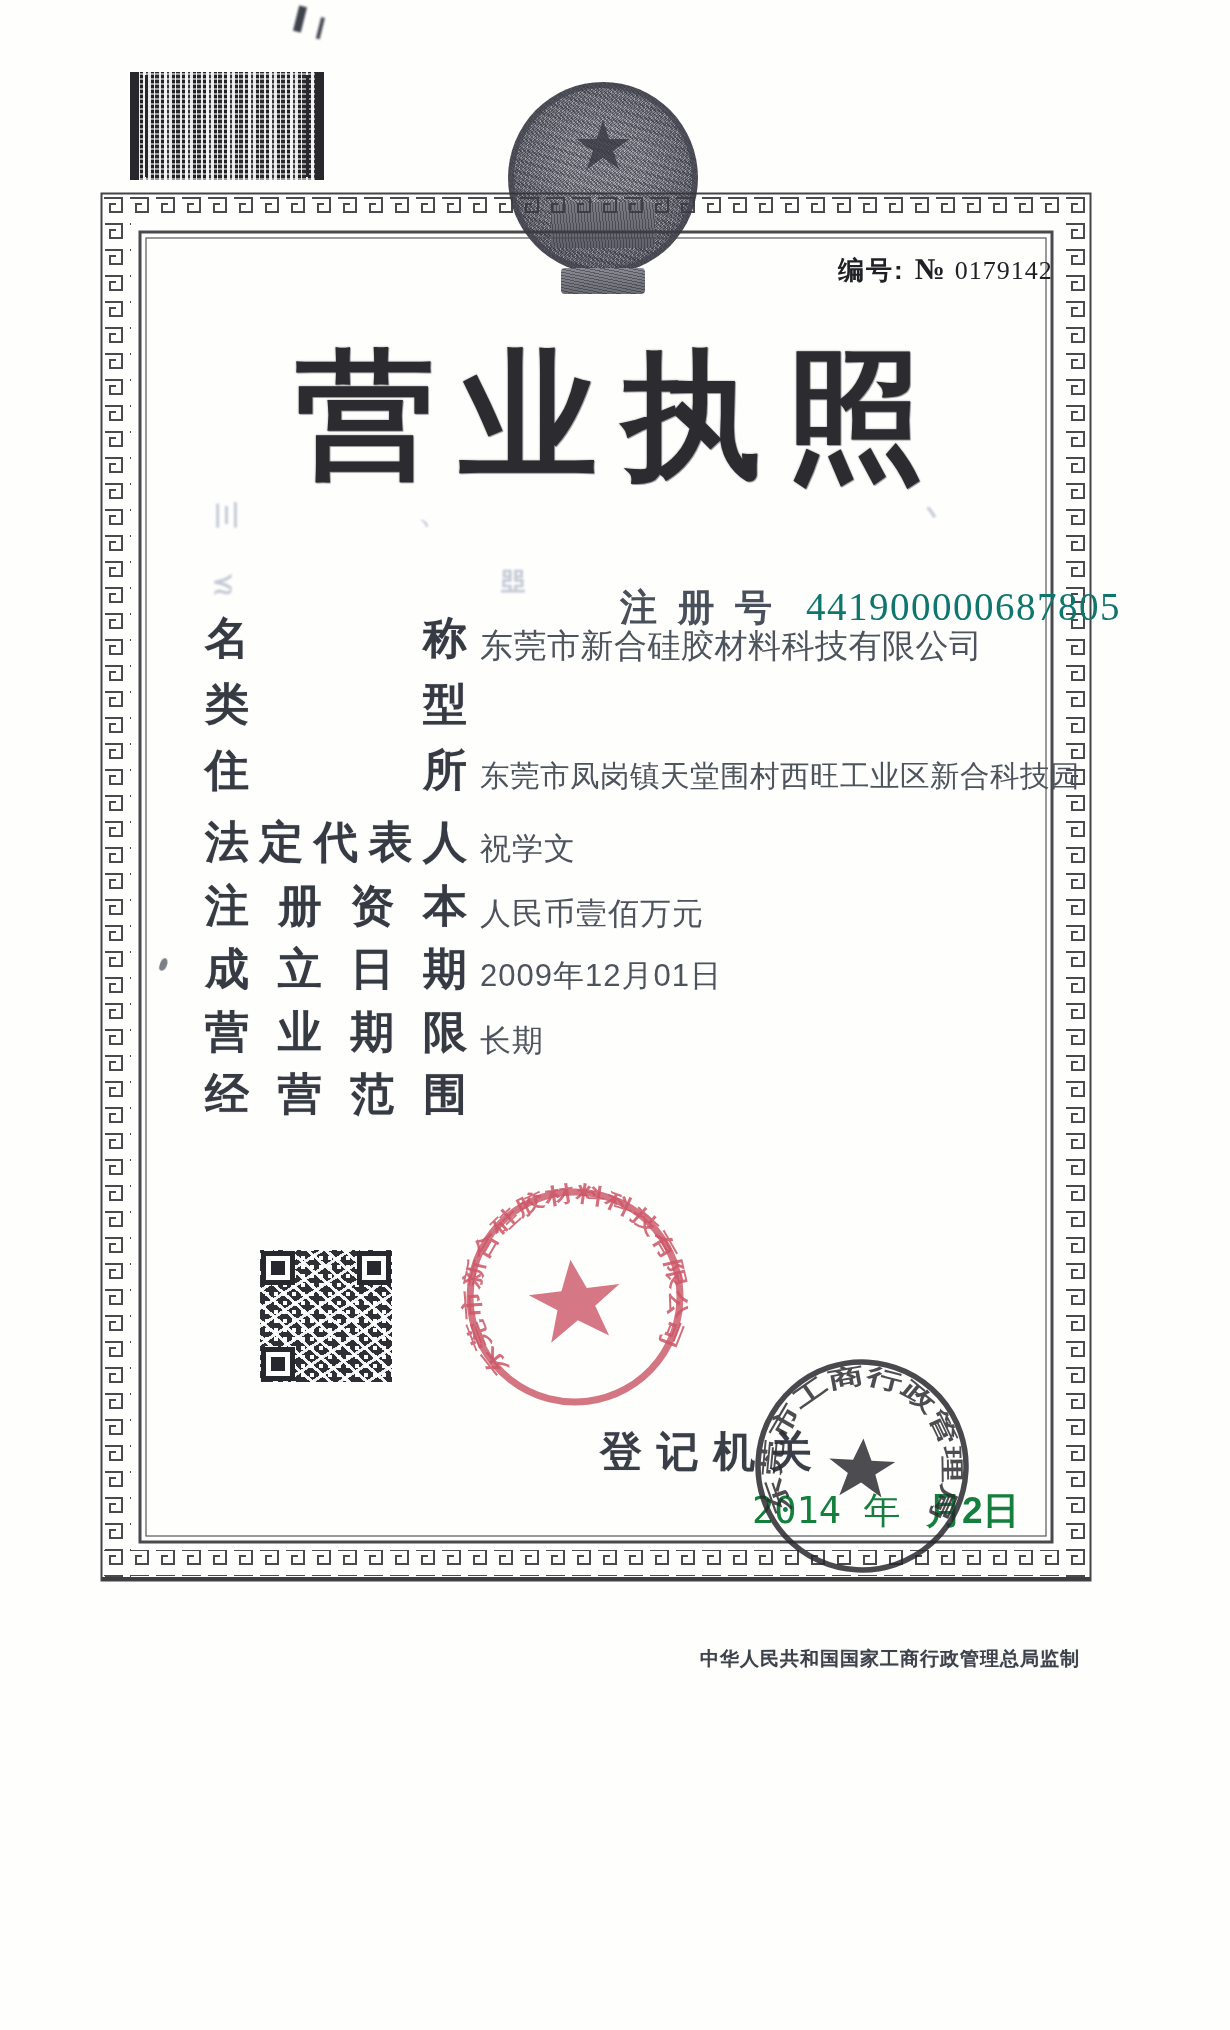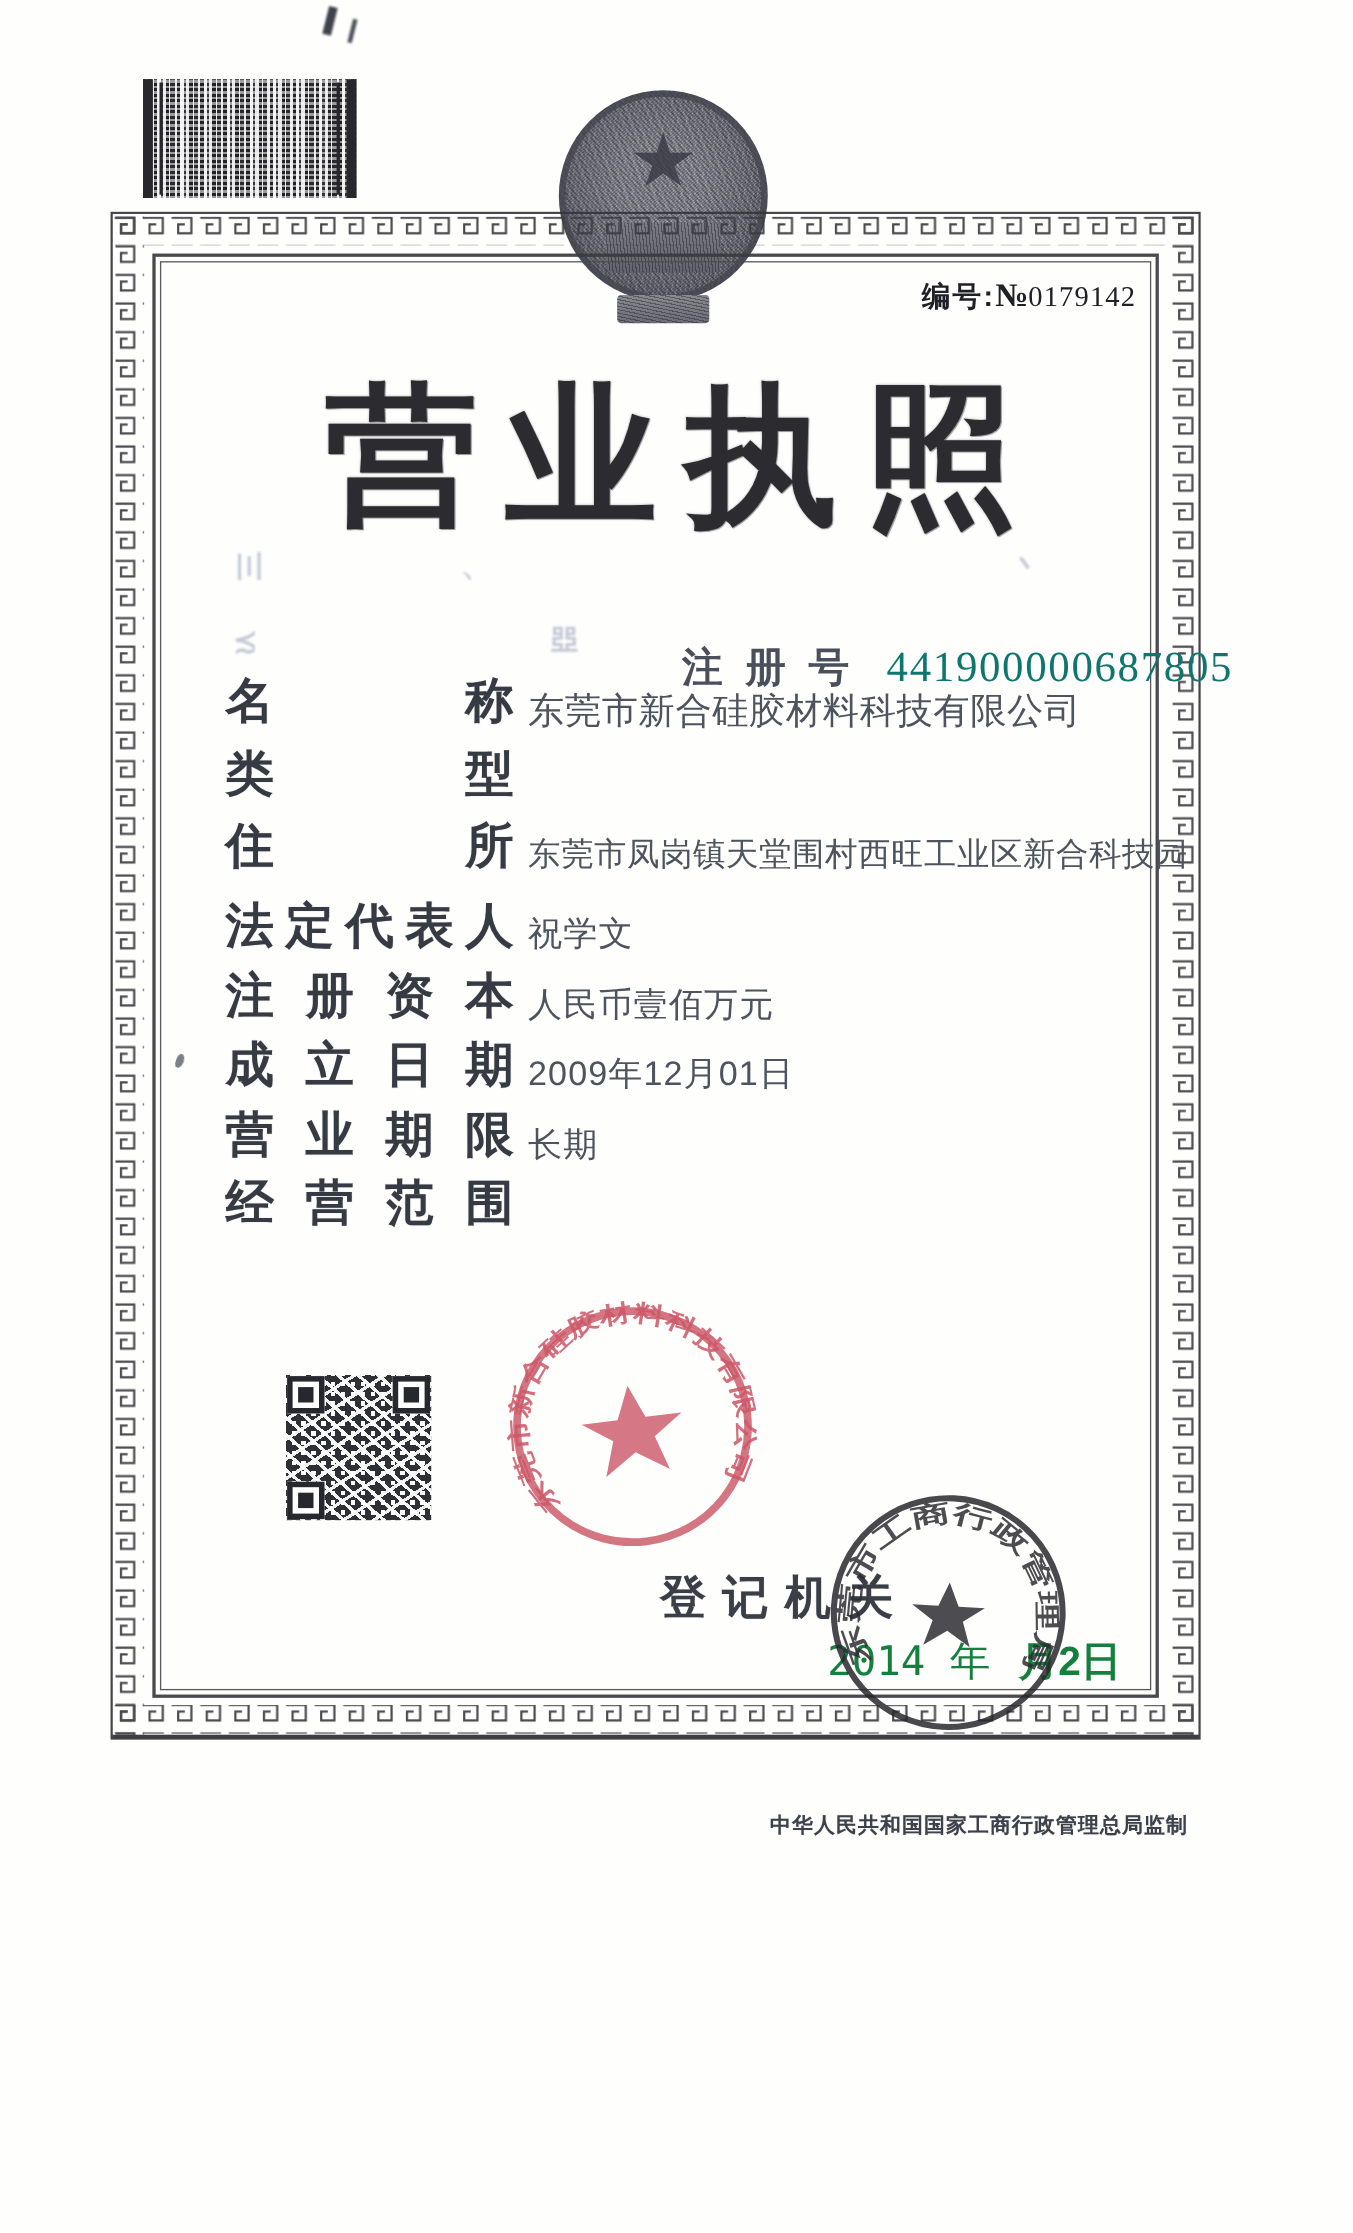--- a/index.html
+++ b/index.html
@@ -34,21 +34,21 @@
       repeating-linear-gradient(84deg, rgba(25,25,35,.4) 0 1px, transparent 1px 3px),
       linear-gradient(#7b7b84,#63636c); }
   .emblem .base { position:absolute; left:58px; top:186px; width:84px; height:26px; border-radius:4px;
     background: repeating-linear-gradient(12deg, rgba(25,25,35,.4) 0 1px, transparent 1px 3px),
       linear-gradient(#8a8a93,#6b6b74); }
 
   
   .frame { position:absolute; left:100px; top:192px; width:992px; height:1390px; opacity:.92; filter: blur(.3px); }
 
   
-  .serial { position:absolute; left:838px; top:252px; width:215px; height:38px; display:flex; align-items:baseline; 
+  .serial { position:absolute; left:838px; top:252px; width:215px; height:38px; display:flex; align-items:baseline; gap:10px;
     color:#202126; }
   .serial .lab { font-size:26px; font-weight:700; letter-spacing:2px; }
   .serial .no  { font-family:"Liberation Serif", serif; font-weight:700; font-size:30px; }
   .serial .num { font-family:Liberation Serif, serif; font-size:26px; letter-spacing:1px; }
 
   .doc-title { position:absolute; left:296px; top:346px; width:628px; display:flex; justify-content:space-between;
     font-size:138px; line-height:1; font-weight:900; color:#2b2b30;
     text-shadow: 0 0 2px rgba(40,40,45,.55), 1px 1px 0 rgba(40,40,45,.35); }
 
   .regline { position:absolute; left:620px; top:540px; display:flex; align-items:baseline; gap:34px; }

